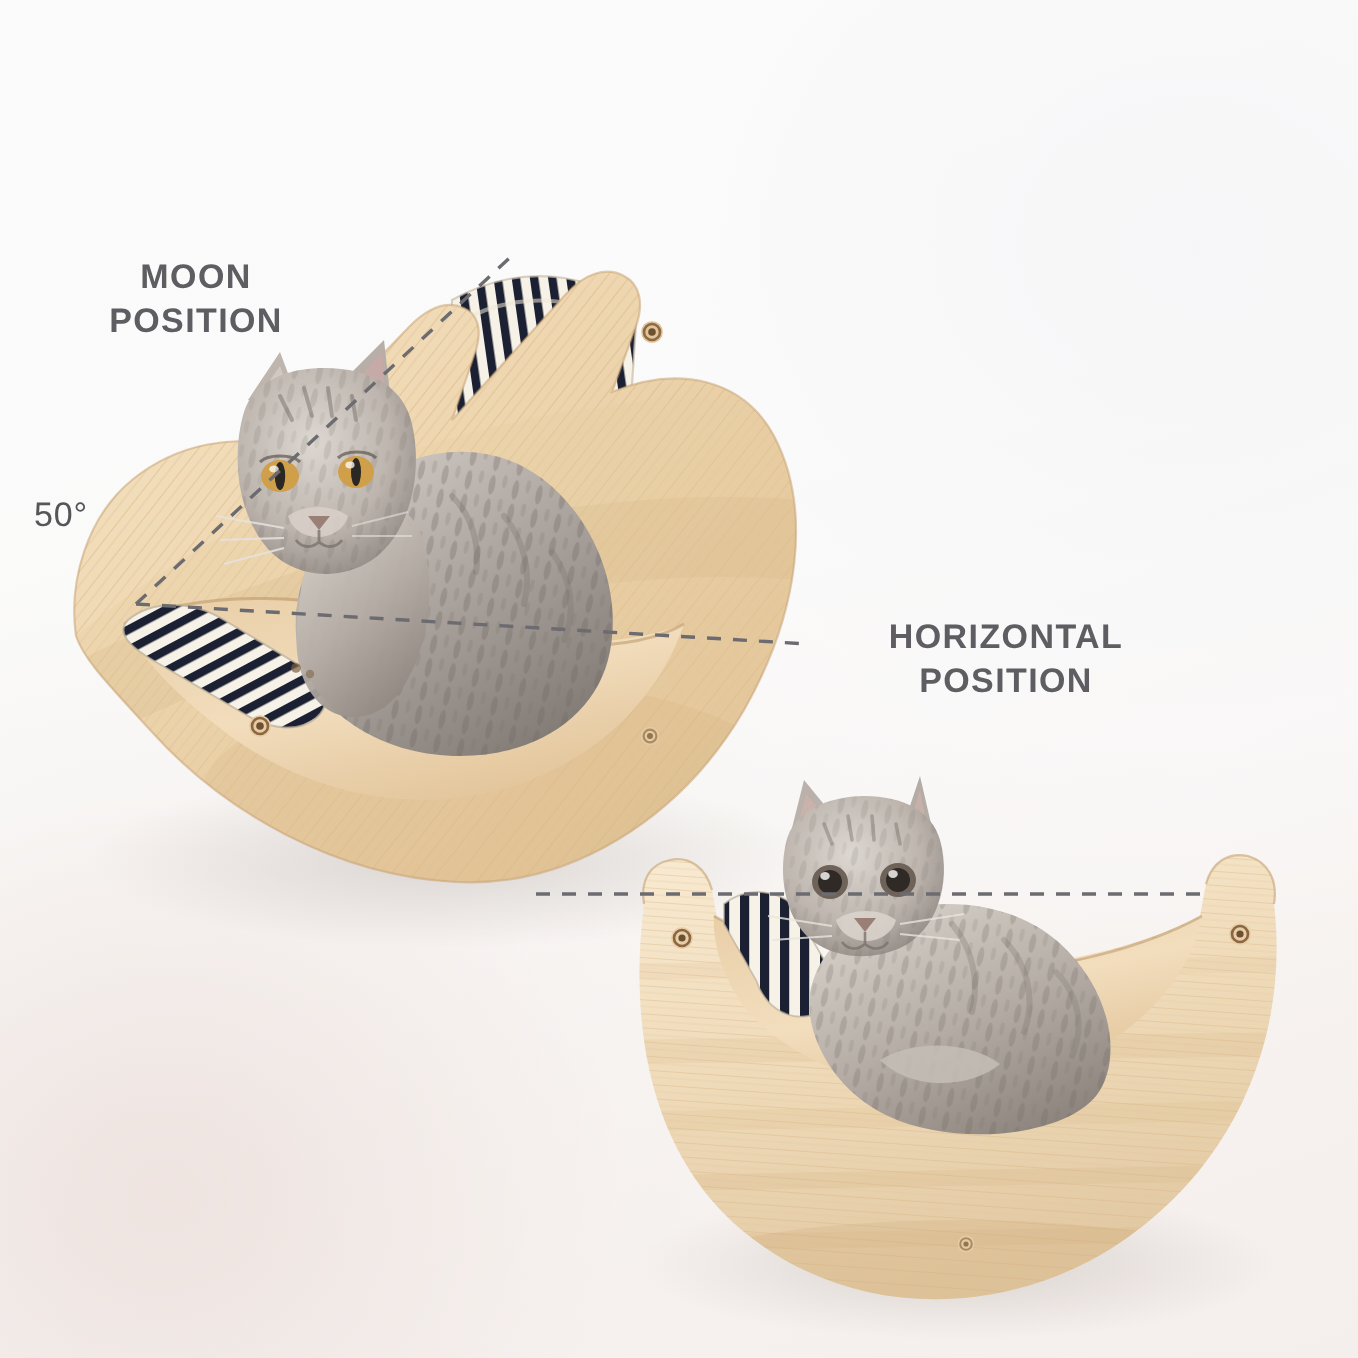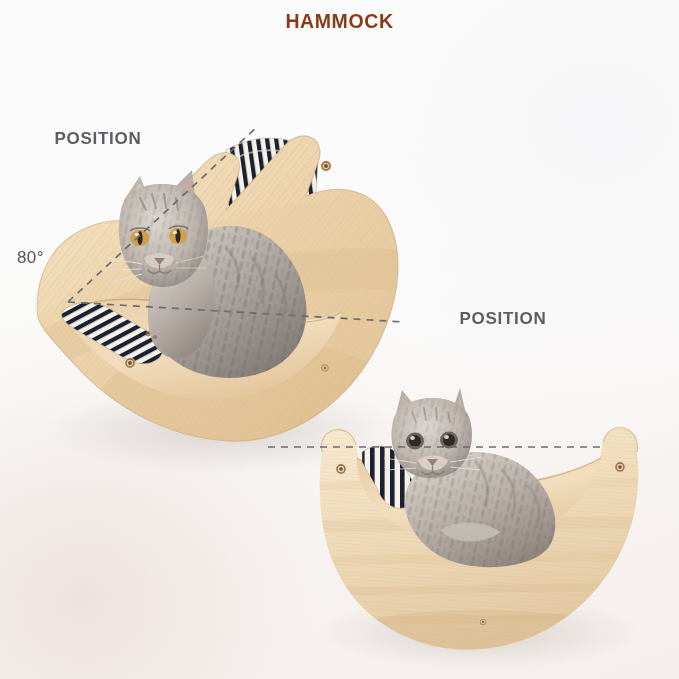--- a/index.html
+++ b/index.html
@@ -81,21 +81,20 @@
     width: 679px;
     height: 679px;
   }
 </style>
 </head>
 <body>
 
 <div class="canvas">
 
   <div class="title-block">
-    <div class="title-top">HAMMOCK</div>
   </div>
 
   <svg class="stage" viewBox="0 0 679 679">
     <defs>
 
       <linearGradient id="woodA" x1="0" y1="0" x2="1" y2="1">
         <stop offset="0%" stop-color="#f6e4c6"></stop>
         <stop offset="35%" stop-color="#efd8b2"></stop>
         <stop offset="70%" stop-color="#e6c99e"></stop>
         <stop offset="100%" stop-color="#dcbc8c"></stop>
@@ -525,22 +524,24 @@
 
       <line x1="68" y1="302" x2="258" y2="126"></line>
 
       <line x1="68" y1="302" x2="404" y2="322"></line>
 
       <line x1="268" y1="447" x2="604" y2="447"></line>
     </g>
   </svg>
 
   <div class="callout callout-moon">
+    <div>MOON</div>
     <div>POSITION</div>
   </div>
 
   <div class="callout callout-horizontal">
+    <div>HORIZONTAL</div>
     <div>POSITION</div>
   </div>
 
-  <div class="angle-label">80°</div>
+  <div class="angle-label">50°</div>
 
 </div>
 
 </body></html>

